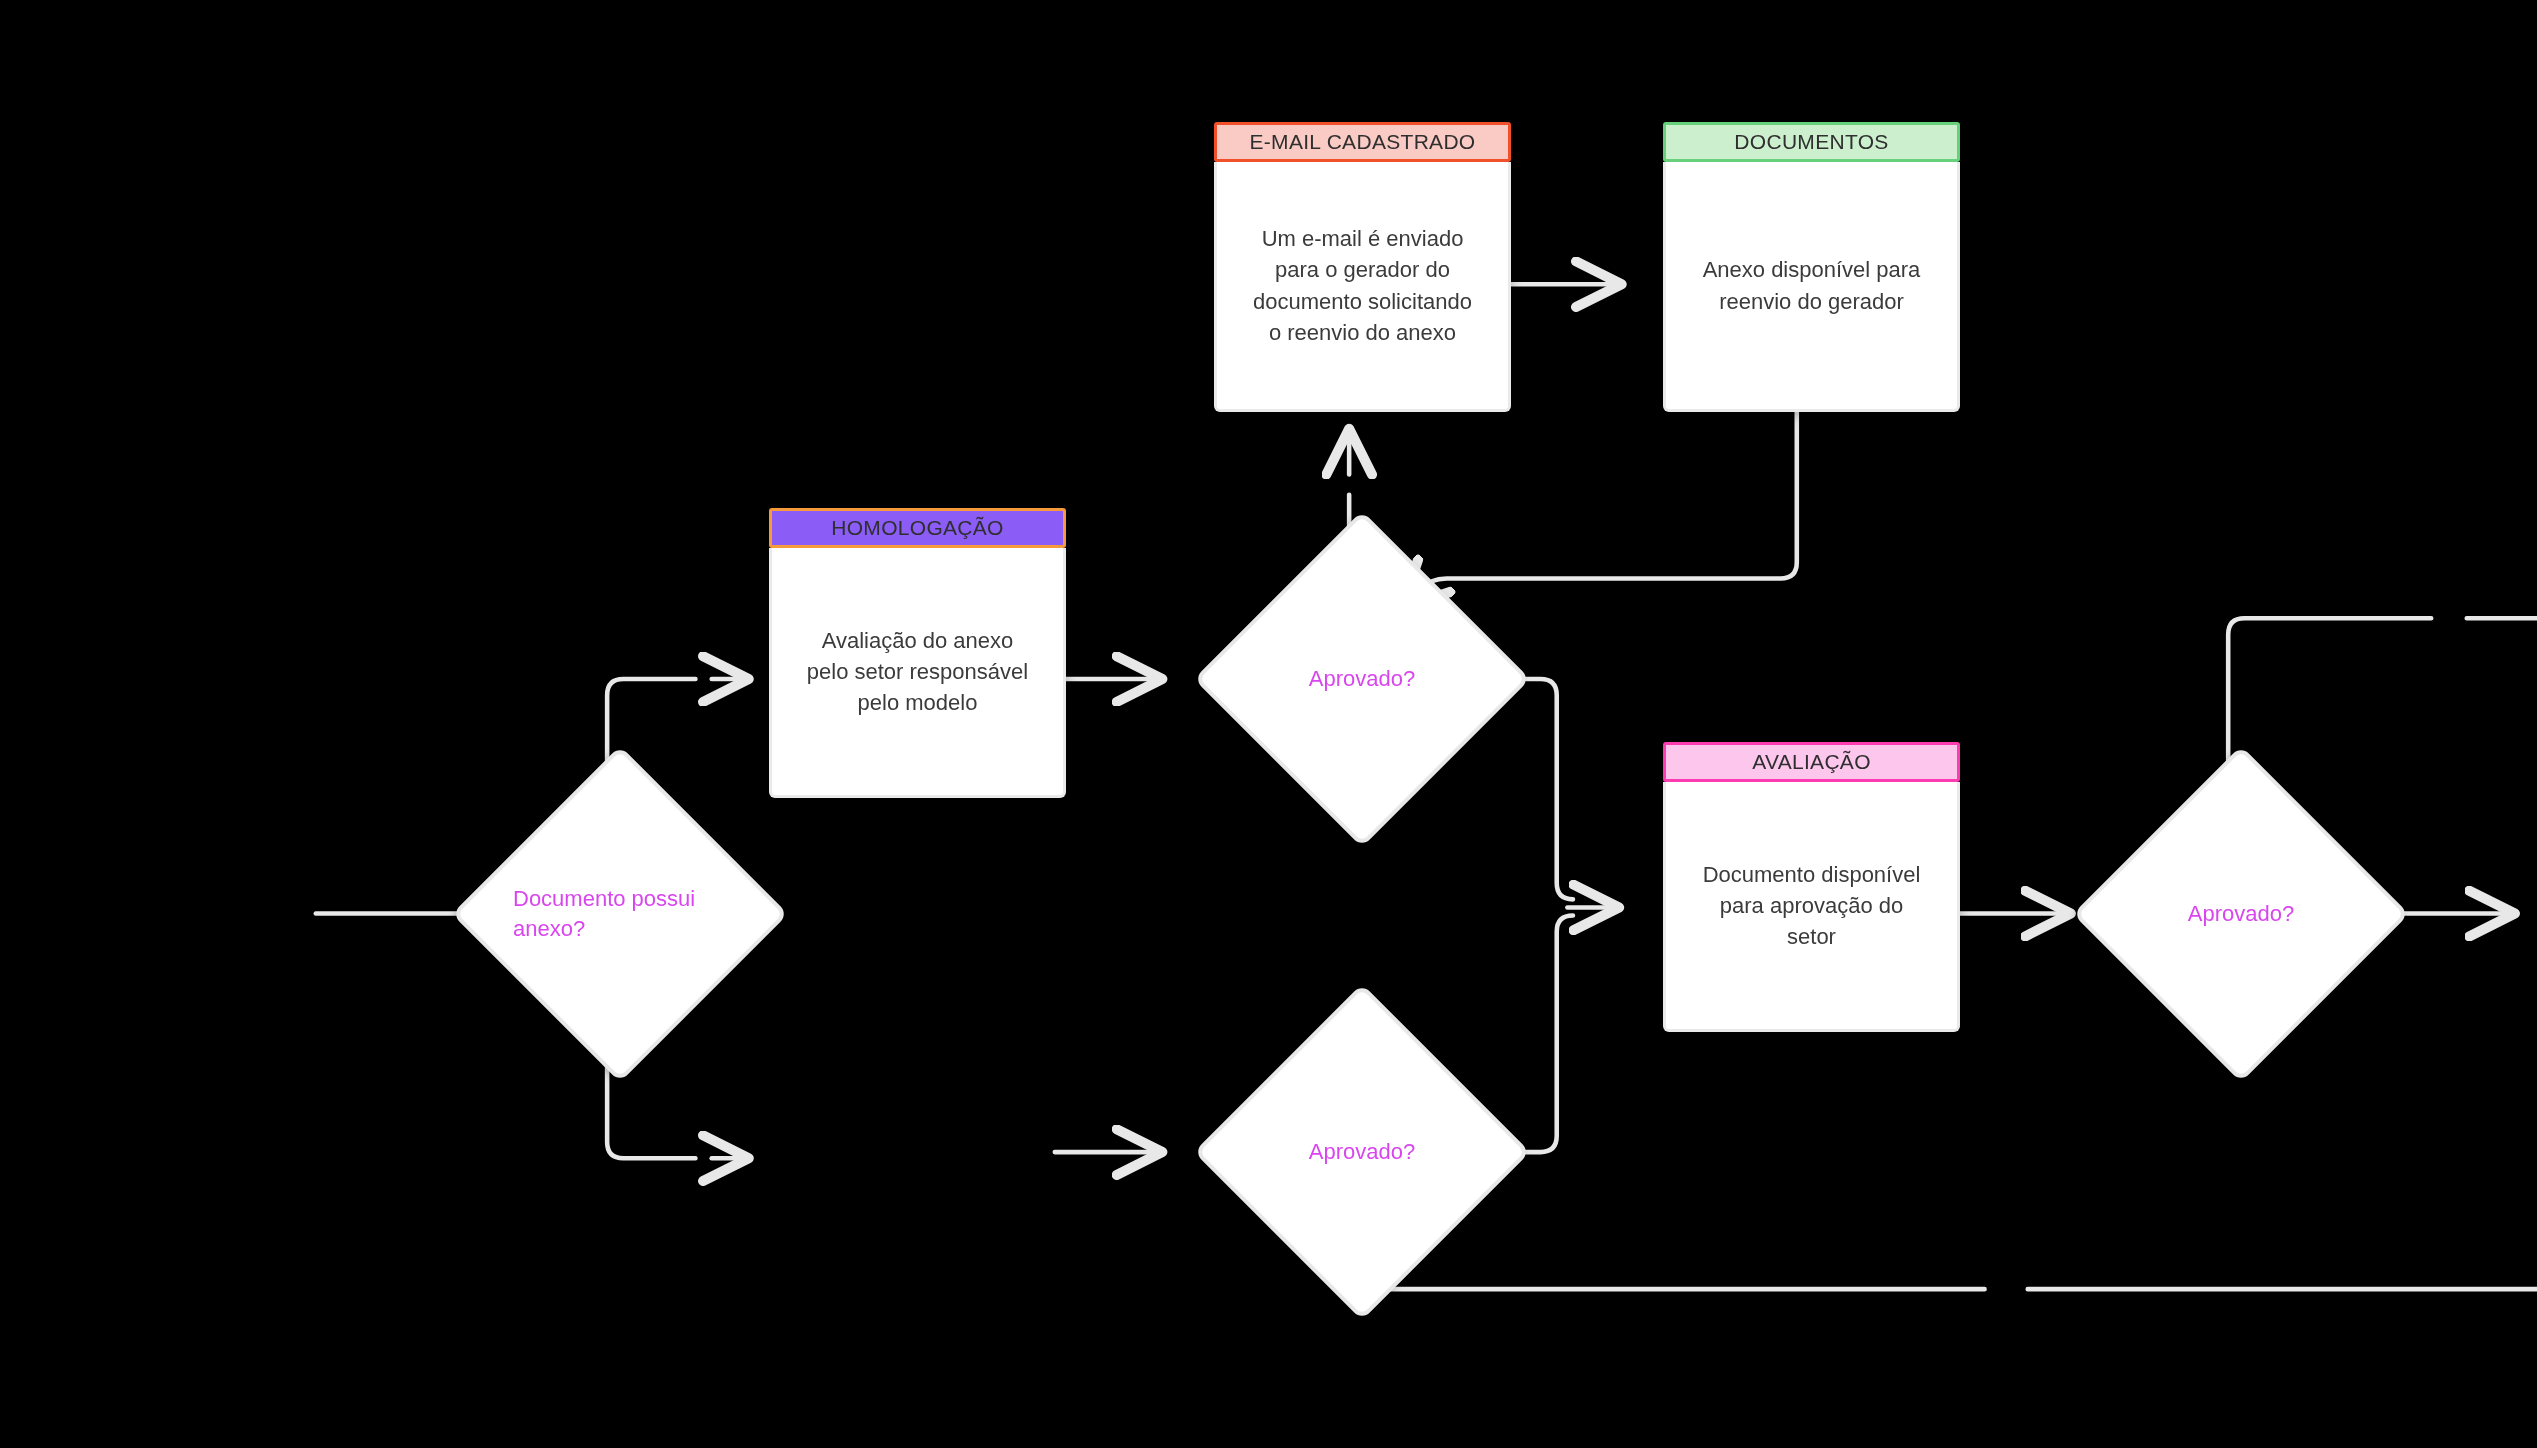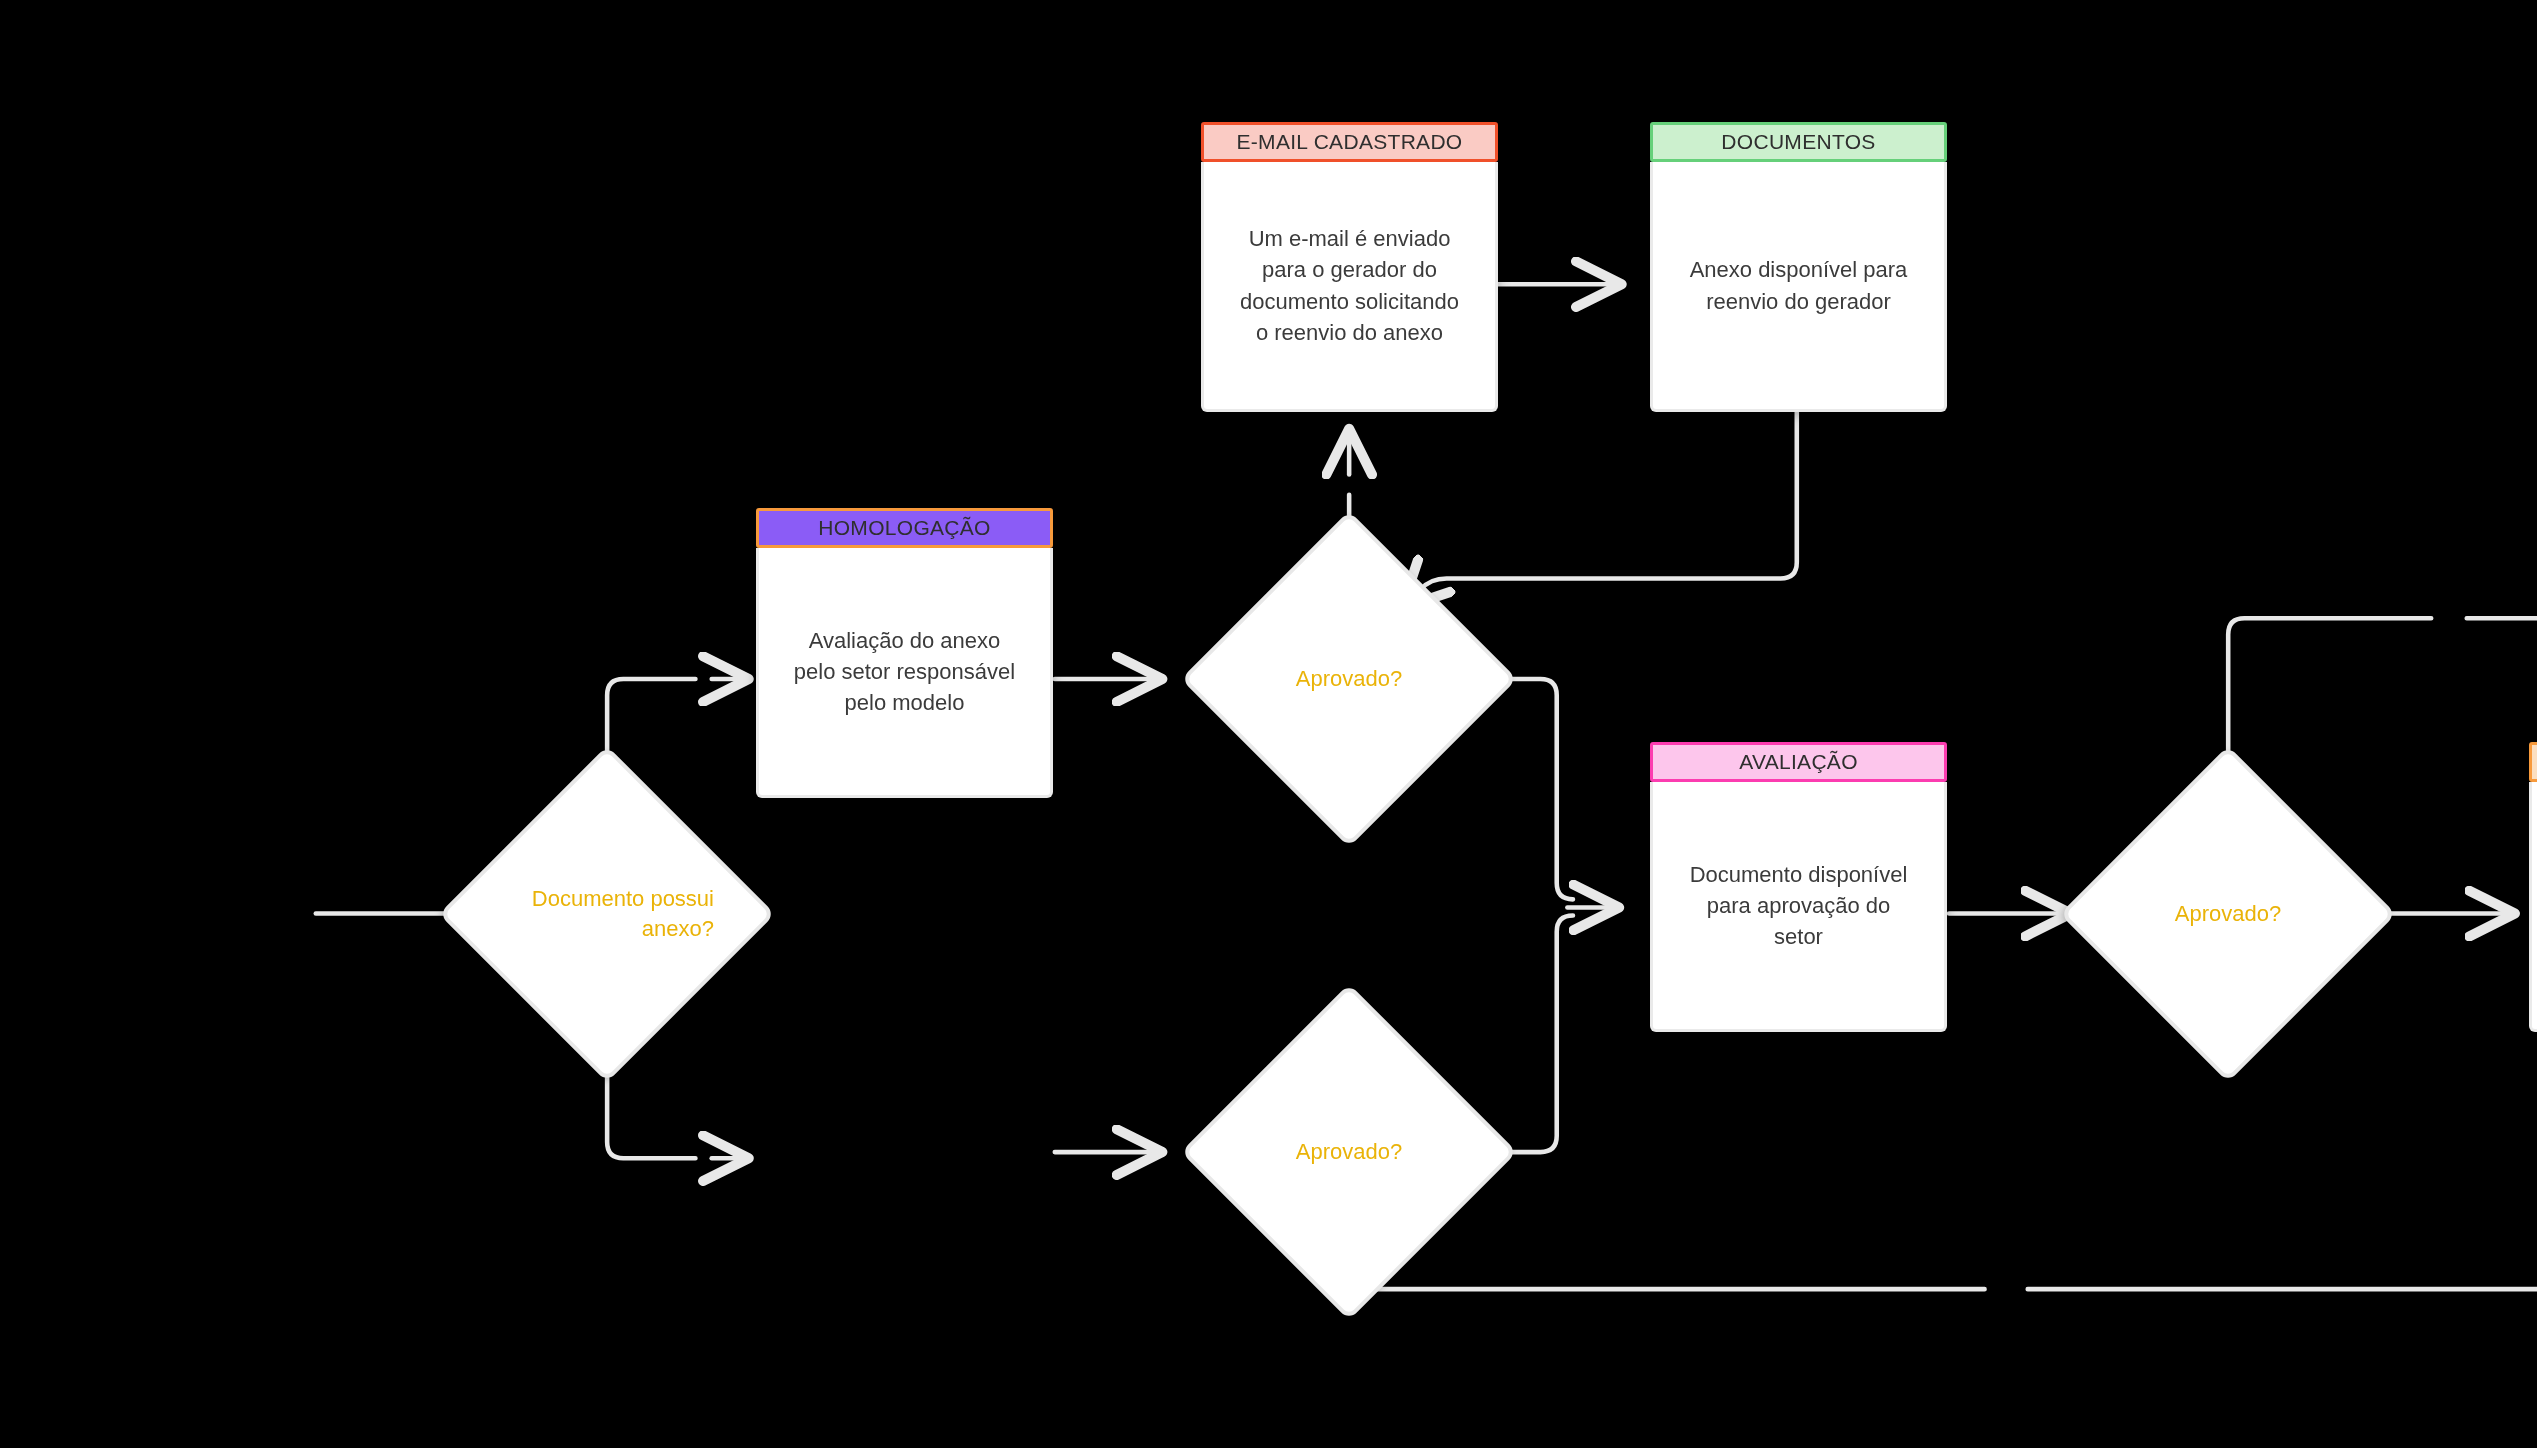--- a/index.html
+++ b/index.html
@@ -15,21 +15,21 @@
     width: 3285px; height: 1449px;
     background: #000000;
   }
   #wires {
     position: absolute; inset: 0;
     width: 3285px; height: 1449px;
     pointer-events: none;
   }
 
   
-  .node { position: absolute; }
+  .node { position: absolute; margin-left: 13px; }
 
   
   .terminal {
     background: #ffffff;
     border: 4.6px solid #e8e8e8;
     border-radius: 28px;
     display: flex; align-items: center; justify-content: center;
     box-shadow: 0 3px 7px rgba(0,0,0,0.25);
   }
   .terminal-label {
@@ -46,23 +46,23 @@
     position: absolute; inset: 0;
     background: #ffffff;
     border: 4.6px solid #e8e8e8;
     border-radius: 11px;
     transform: rotate(45deg);
     box-shadow: 0 3px 7px rgba(0,0,0,0.22);
   }
   .diamond .dlabel {
     position: absolute; inset: 0;
     display: flex; align-items: center; justify-content: center;
-    color: #eab308;
+    color: #d946ef;
     font-size: 22px;
-    text-align: right;
+    text-align: left;
     line-height: 1.35;
     padding: 0 12px;
   }
 
   
   .card {
     display: flex; flex-direction: column;
     filter: drop-shadow(0 3.6px 6px rgba(0,0,0,0.28));
   }
   .card-header {

